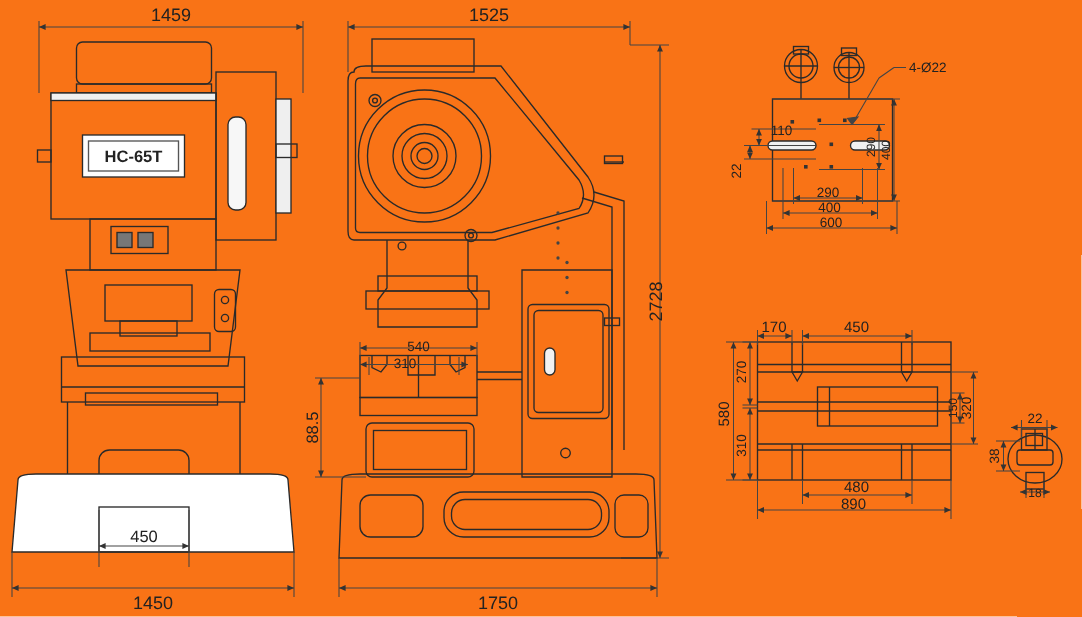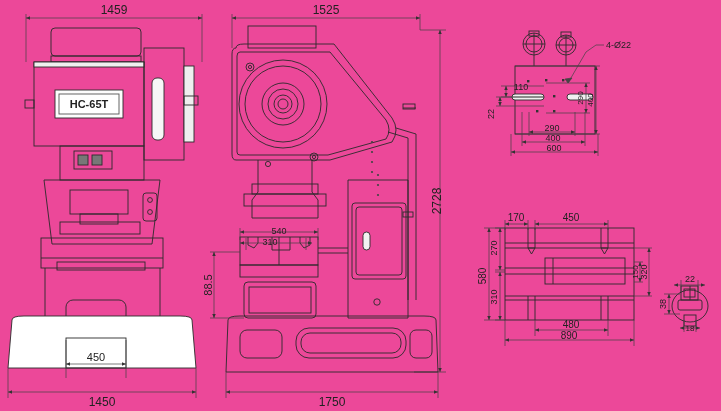--- a/index.html
+++ b/index.html
@@ -1,18 +1,18 @@
 <!DOCTYPE html>
 <html><head>
 <meta charset="utf-8">
 <style>
   html,body{margin:0;padding:0;background:#ffffff;}
   body{width:721px;height:411px;overflow:hidden;
        font-family:"Liberation Sans", sans-serif;color:#1a1a1a;}
-  #sheet{position:relative;width:721px;height:411px;background:#ec4899;}
+  #sheet{position:relative;width:721px;height:411px;background:#f97316;}
   svg{position:absolute;left:0;top:0;}
   .dimtxt{font-family:"Liberation Sans",sans-serif;fill:#222;}
 </style>
 </head>
 <body>
 
 <div id="sheet">
 
 <svg width="721" height="411" viewBox="0 0 721 411">
   <defs>

